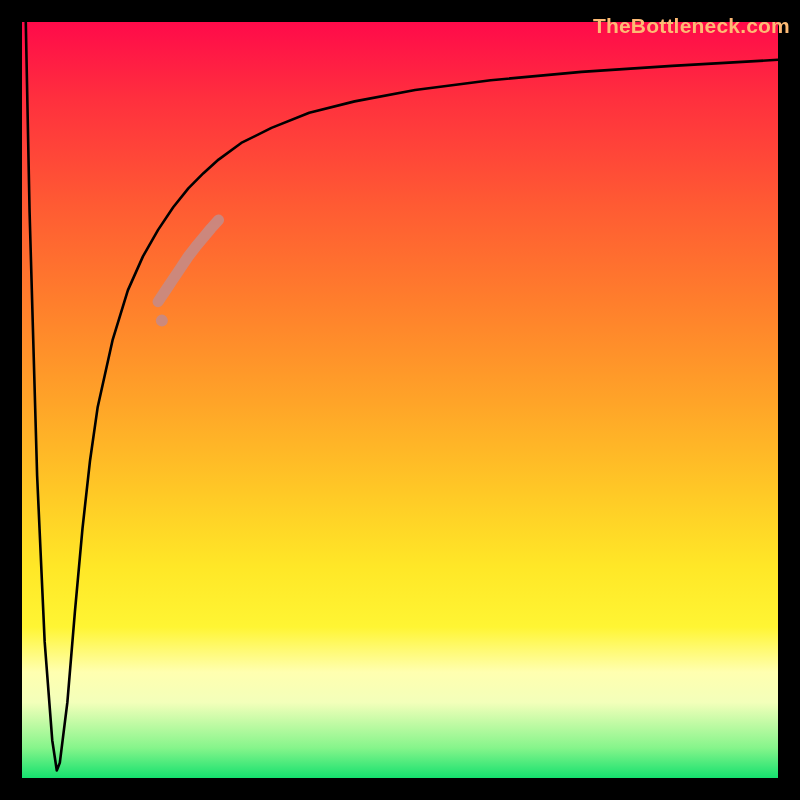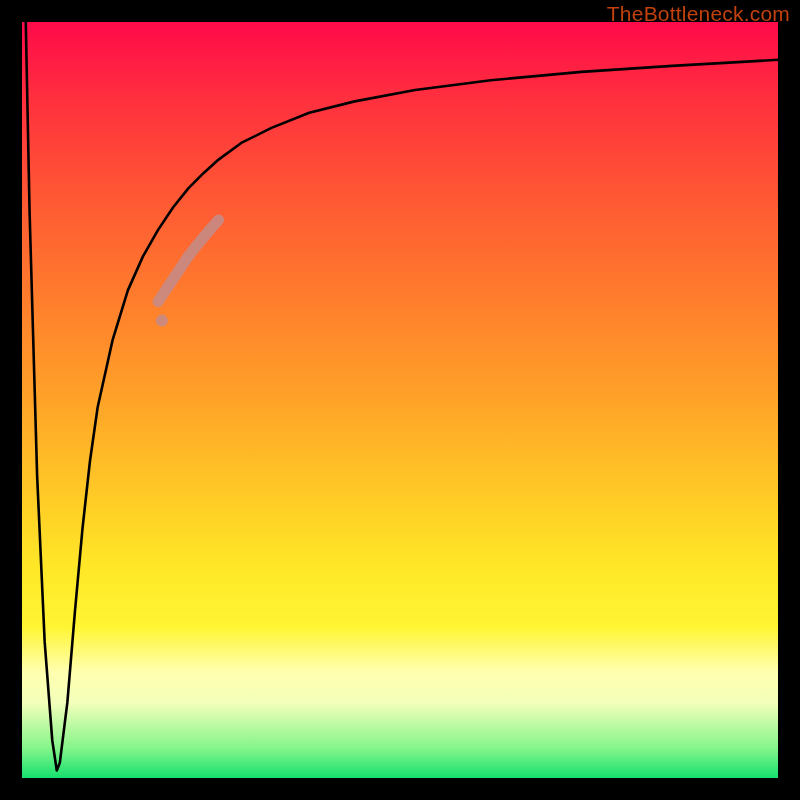--- a/index.html
+++ b/index.html
@@ -42,26 +42,26 @@
       #86f58b 96%,
       #15e06e 100%
     );
   }
   .curve-svg {
     position: absolute;
     inset: 0;
   }
   .watermark {
     position: absolute;
-    top: 2px;
+    top: 14px;
     right: 10px;
     font-family: Arial, Helvetica, sans-serif;
     font-size: 21px;
-    font-weight: 400;
-    color: #c2410c;
+    font-weight: 700;
+    color: #fdba74;
     letter-spacing: 0.2px;
   }
 </style>
 </head>
 <body>
 
 <div class="stage">
 
   <div class="plot-area">
     <div class="gradient"></div>

